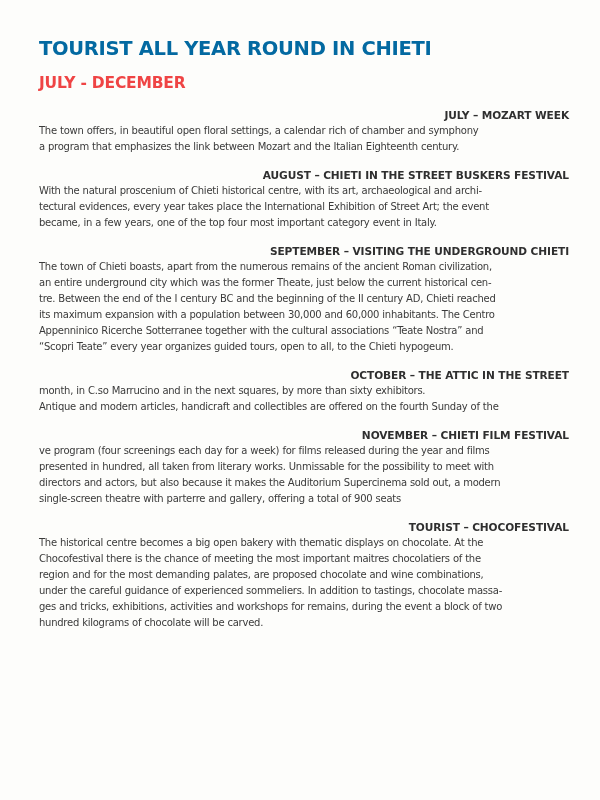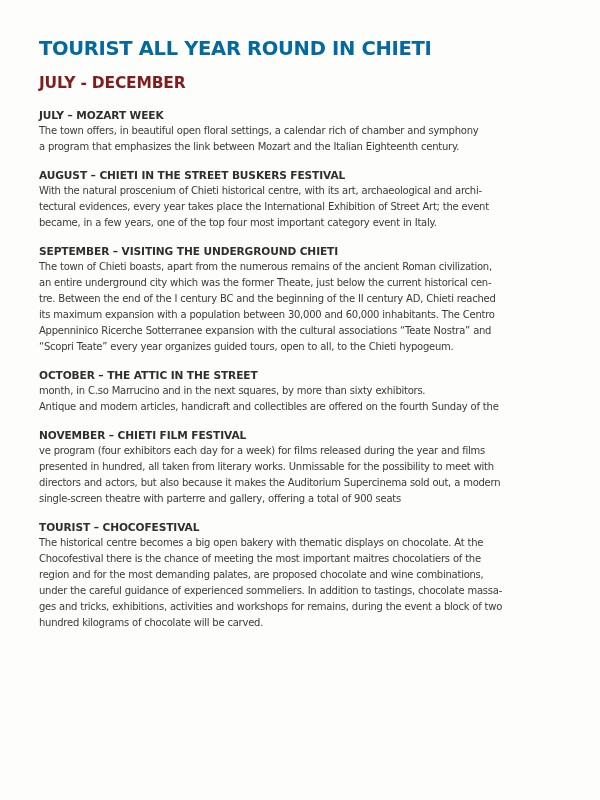--- a/index.html
+++ b/index.html
@@ -29,37 +29,38 @@
       margin: 0;
       color: #0369a1;
       letter-spacing: -0.3px;
     }
     .doc-subtitle {
       font-family: "DejaVu Sans", sans-serif;
       font-weight: bold;
       font-size: 15.5px;
       line-height: 20px;
       margin: 11px 0 0 0;
-      color: #7f1d1d;
+      color: #ef4444;
       letter-spacing: -0.2px;
     }
     .section {
       margin-top: 12px;
     }
     .section:first-of-type {
       margin-top: 14px;
     }
     .section-heading {
       font-family: "DejaVu Sans", sans-serif;
       font-weight: bold;
       font-size: 10.6px;
       line-height: 16px;
       margin: 0;
       color: #2f2f2f;
       letter-spacing: -0.1px;
+      text-align: right;
     }
     .section-body {
       font-family: "DejaVu Sans", sans-serif;
       font-size: 10px;
       line-height: 16px;
       margin: 0;
       color: #3a3a3a;
       letter-spacing: -0.25px;
       word-spacing: 0.2px;
     }
@@ -91,35 +92,35 @@
           <span class="ln">became, in a few years, one of  the top four most important category event in Italy.</span>
         </p>
       </div>
       <div class="section">
         <h3 class="section-heading">SEPTEMBER – VISITING THE UNDERGROUND CHIETI</h3>
         <p class="section-body">
           <span class="ln">The town of Chieti boasts, apart from the numerous remains of the ancient Roman civilization,</span>
           <span class="ln">an entire underground city which was the former Theate, just below the current historical cen-</span>
           <span class="ln">tre. Between the end of the I century BC and the beginning of the II century AD, Chieti reached</span>
           <span class="ln">its maximum expansion with a population between 30,000 and 60,000 inhabitants. The Centro</span>
-          <span class="ln">Appenninico Ricerche Sotterranee  expansion with the cultural associations “Teate Nostra” and</span>
+          <span class="ln">Appenninico Ricerche Sotterranee  together with the cultural associations “Teate Nostra” and</span>
           <span class="ln">“Scopri Teate” every year organizes  guided tours, open to all, to the  Chieti hypogeum.</span>
         </p>
       </div>
       <div class="section">
         <h3 class="section-heading">OCTOBER – THE ATTIC IN THE STREET</h3>
         <p class="section-body">
           <span class="ln">month, in C.so Marrucino and in the next squares, by more than sixty exhibitors.</span>
           <span class="ln">Antique and modern articles, handicraft and collectibles are offered on the fourth Sunday of the</span>
         </p>
       </div>
       <div class="section">
         <h3 class="section-heading">NOVEMBER – CHIETI FILM FESTIVAL</h3>
         <p class="section-body">
-          <span class="ln">ve program (four exhibitors each day for a week) for films released during the year and films</span>
+          <span class="ln">ve program (four screenings each day for a week) for films released during the year and films</span>
           <span class="ln">presented in hundred, all taken from literary works. Unmissable for the possibility to meet with</span>
           <span class="ln">directors and actors, but also because it makes the Auditorium Supercinema sold out, a modern</span>
           <span class="ln">single-screen theatre with parterre and gallery, offering a total of 900 seats</span>
         </p>
       </div>
       <div class="section">
         <h3 class="section-heading">TOURIST – CHOCOFESTIVAL</h3>
         <p class="section-body">
           <span class="ln">The historical centre becomes a big open bakery with thematic displays on chocolate. At the</span>
           <span class="ln">Chocofestival there is the chance of meeting the most important maitres chocolatiers of the</span>

